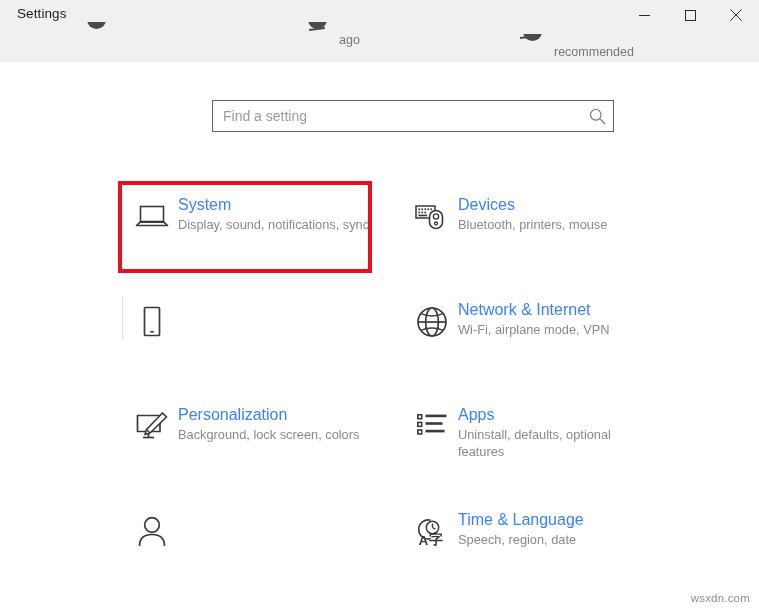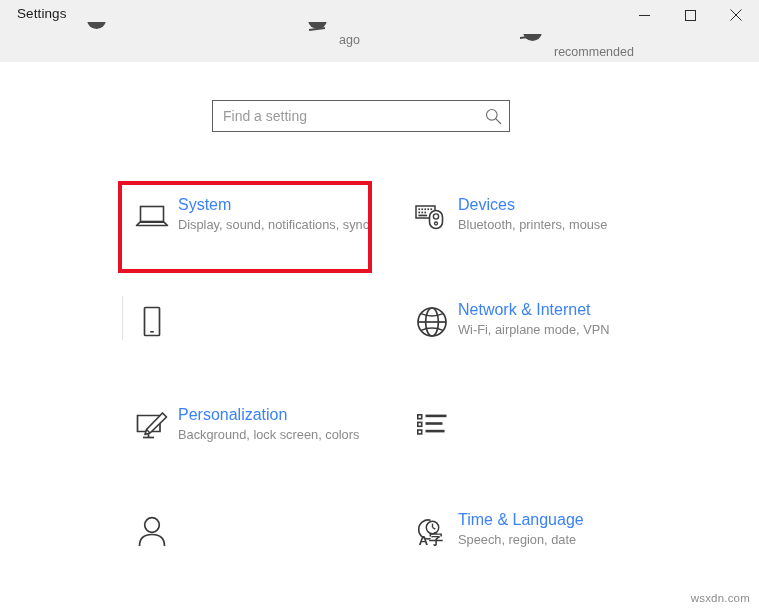--- a/index.html
+++ b/index.html
@@ -90,21 +90,21 @@
     height: 2px;
     background: #4a4a4a;
     transform: rotate(-8deg);
   }
 
   
   .search-wrap {
     position: absolute;
     left: 212px;
     top: 100px;
-    width: 298px;
+    width: 402px;
     height: 32px;
     border: 1px solid #616161;
     background: #ffffff;
     box-sizing: border-box;
     display: flex;
     align-items: center;
   }
   .search-input {
     border: none;
     outline: none;
@@ -357,20 +357,24 @@
             <rect x="9.5" y="10.2" width="17" height="2.6"></rect>
             <rect x="9.5" y="17.8" width="19" height="2.6"></rect>
           </g>
           <g fill="#ffffff">
             <rect x="2.6" y="3.6" width="2.3" height="2.3"></rect>
             <rect x="2.6" y="11.2" width="2.3" height="2.3"></rect>
             <rect x="2.6" y="18.8" width="2.3" height="2.3"></rect>
           </g>
         </svg>
       </div>
+      <div class="tile-text">
+        <div class="tile-title">Apps</div>
+        <div class="tile-sub">Uninstall, defaults, optional features</div>
+      </div>
     </div>
   </div>
 
   <div class="grid-row">
     <div class="tile">
       <div class="tile-icon">
         <svg width="30" height="32" viewBox="0 0 30 32">
           <circle cx="15" cy="9" r="7.3" fill="none" stroke="currentColor" stroke-width="1.7"></circle>
           <path d="M2.5 30 Q2.5 18.5 15 18.5 Q27.5 18.5 27.5 30" fill="none" stroke="currentColor" stroke-width="1.7"></path>
         </svg>

